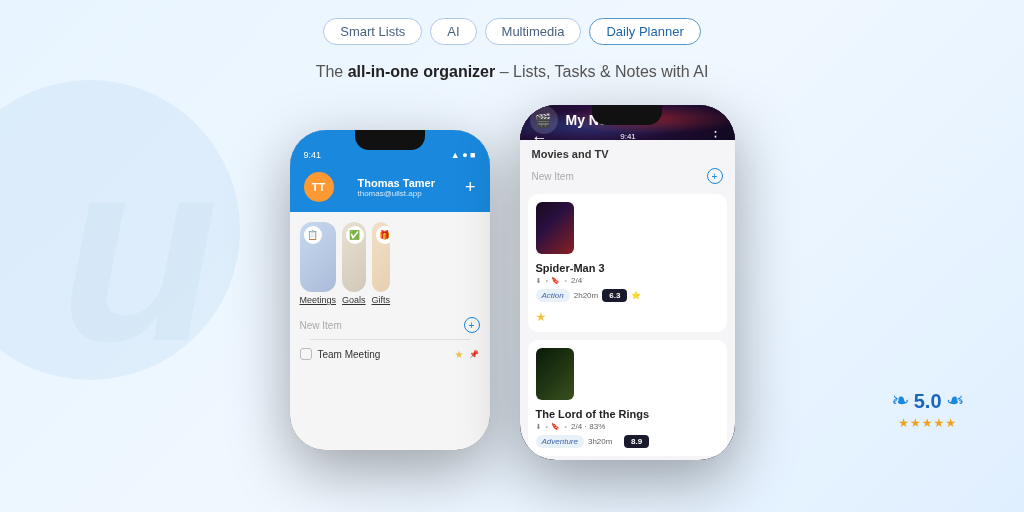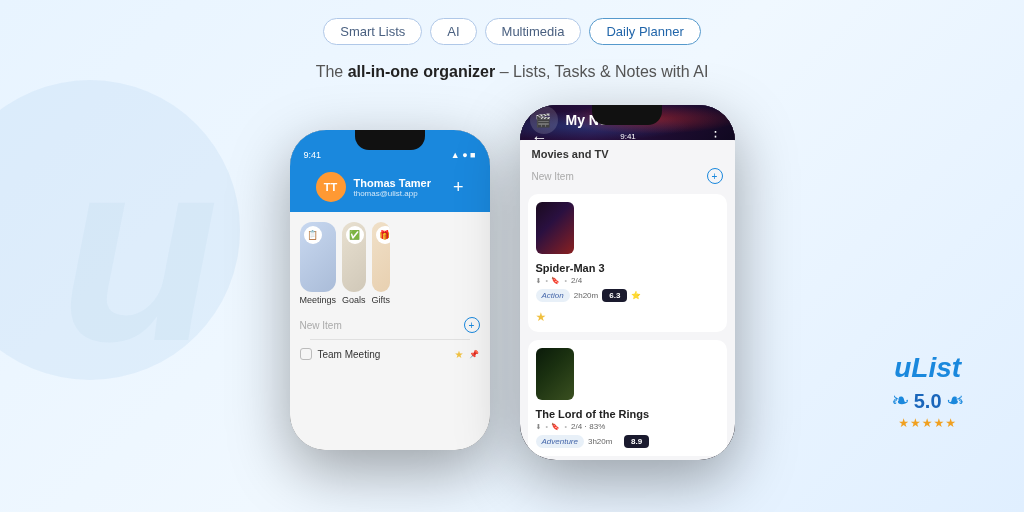--- a/index.html
+++ b/index.html
@@ -148,24 +148,24 @@
       color: white;
       font-size: 9px;
       padding: 20px 14px 6px;
       display: flex;
       justify-content: space-between;
       align-items: center;
     }
 
     .left-header {
       background: #1a88dd;
-      padding: 6px 26px 10px;
-      display: flex;
-      align-items: center;
-      gap: 8px;
+      padding: 6px 14px 10px;
+      display: flex;
+      align-items: center;
+      gap: 24px;
       color: white;
     }
 
     .avatar-circle {
       width: 30px;
       height: 30px;
       border-radius: 50%;
       background: #ff9933;
       display: flex;
       align-items: center;
@@ -226,20 +226,21 @@
       align-items: center;
       justify-content: center;
       font-size: 9px;
     }
 
     .card-label {
       font-size: 9px;
       color: #333;
       text-align: center;
       margin-top: 3px;
+      text-decoration: underline;
     }
 
     
     .card-meetings { background: linear-gradient(135deg, #c8d8f0 0%, #aabcd8 100%); }
     .card-goals { background: linear-gradient(135deg, #e8e0d0 0%, #d0c8b8 100%); }
     .card-gifts { background: linear-gradient(135deg, #f0e0c8 0%, #e8d0b0 100%); }
 
     
     .today-section {
       padding: 8px 10px 4px;
@@ -744,21 +745,20 @@
                 </div>
               </div>
             </div>
           </div>
 
         </div>
       </div>
     </div>
 
     <div class="ulist-brand">
-      <div class="ulist-logo">uList</div>
       <div class="rating-display">
         <div class="laurel-row">
           <span class="laurel">❧</span>
           <span class="rating-number">5.0</span>
           <span class="laurel" style="transform:scaleX(-1);display:inline-block;">❧</span>
         </div>
         <div class="stars-row">★★★★★</div>
       </div>
     </div>
 

